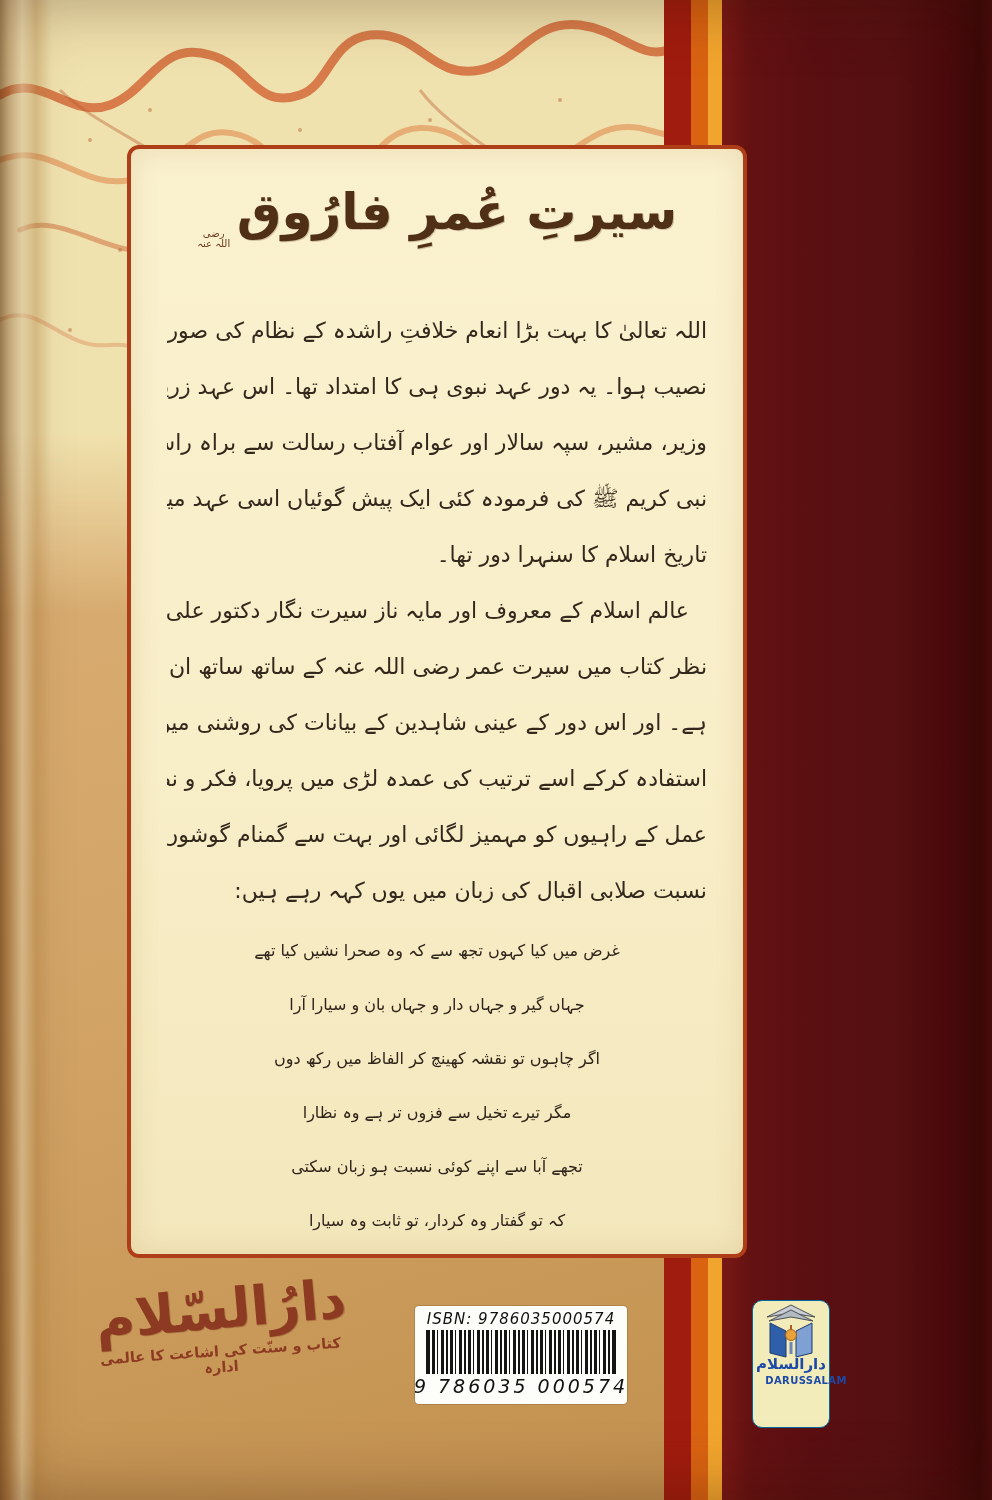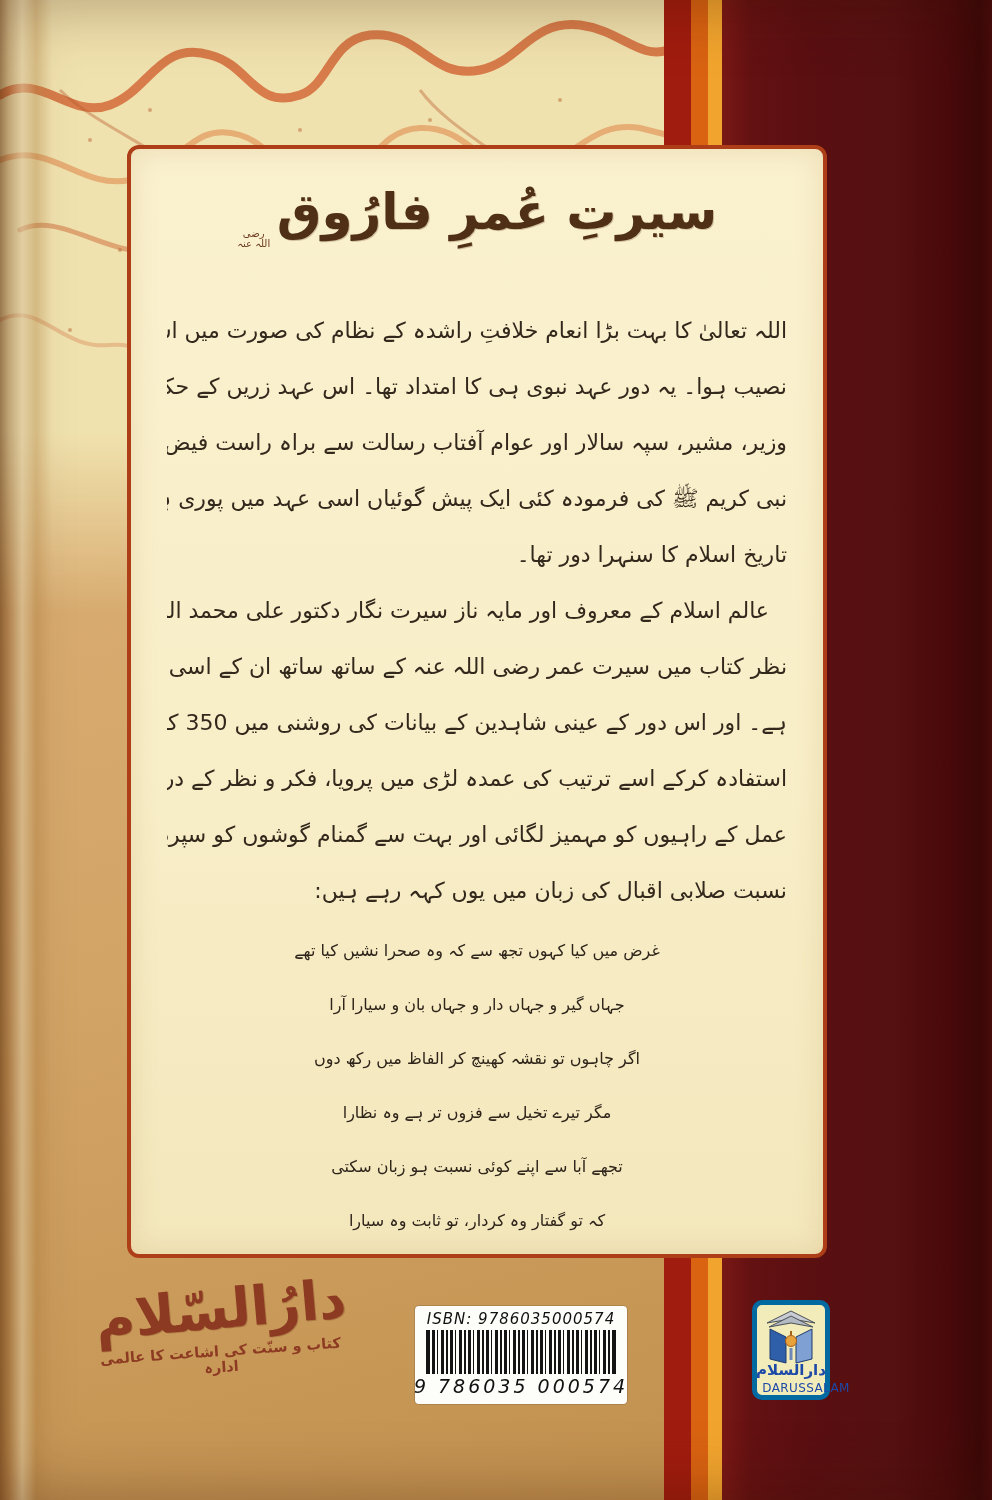--- a/index.html
+++ b/index.html
@@ -32,21 +32,21 @@
     -webkit-mask-image:linear-gradient(180deg,#000 0 430px,rgba(0,0,0,0) 615px);
             mask-image:linear-gradient(180deg,#000 0 430px,rgba(0,0,0,0) 615px);
   }
   .vignette{
     left:0;top:0;width:992px;height:1500px;pointer-events:none;
     box-shadow:inset 0 0 70px rgba(55,18,4,.38);
   }
 
   
   .panel{
-    left:127px;top:145px;width:700px;height:1113px;box-sizing:border-box;
+    left:127px;top:145px;width:620px;height:1113px;box-sizing:border-box;
     background:linear-gradient(180deg,#faf1cf 0%,#f8eec8 55%,#f3e7bc 100%);
     border:4px solid #ad3e17;border-radius:12px;
     box-shadow:inset 0 0 28px rgba(170,120,50,.18);
   }
   .title-row{
     position:absolute;top:34px;left:0;width:100%;
     direction:rtl;text-align:center;color:#4f2f16;
   }
   .title-main{
     font-size:50px;font-weight:bold;letter-spacing:-1px;
@@ -95,30 +95,30 @@
   .bars{
     width:186px;height:44px;margin-top:2px;
     background:repeating-linear-gradient(90deg,
       #141414 0 2px,#fdfdfa 2px 4px,#141414 4px 7px,#fdfdfa 7px 9px,
       #141414 9px 10px,#fdfdfa 10px 13px,#141414 13px 16px,#fdfdfa 16px 18px);
     border-left:2px solid #141414;border-right:2px solid #141414;
   }
   .bar-digits{font-size:19px;color:#111;letter-spacing:3px;margin-top:1px;white-space:nowrap;}
 
   .badge{
-    left:752px;top:1300px;width:78px;height:100px;
-    background:#f2ecba;border-radius:10px;border:5px solid #0369a1;box-sizing:border-box;
-    display:flex;flex-direction:column;align-items:center;justify-content:flex-end;
+    left:752px;top:1300px;width:78px;height:128px;
+    background:#f2ecba;border-radius:10px;border:1px solid #0369a1;box-sizing:border-box;
+    display:flex;flex-direction:column;align-items:center;justify-content:flex-start;
   }
   .badge svg{display:block;}
   .badge-arabic{
     font-size:15px;font-weight:bold;color:#1d49a8;line-height:1;margin-top:-2px;direction:rtl;
   }
   .badge-latin{
-    font-size:12px;font-weight:normal;color:#1d49a8;letter-spacing:.4px;margin-top:3px;white-space:nowrap;padding-left:30px;
+    font-size:10px;font-weight:bold;color:#1d49a8;letter-spacing:.4px;margin-top:3px;white-space:nowrap;padding-left:30px;
   }
 </style>
 </head>
 <body>
 
 <div class="layer bg-tan"></div>
 <div class="layer map-wrap">
   <svg width="668" height="640" viewBox="0 0 668 640">
     <rect x="0" y="0" width="668" height="640" fill="#f0e2ae"></rect>
     <path d="M0,95 C40,70 70,120 110,105 C150,90 160,40 210,55 C250,65 255,110 300,95 C330,85 330,40 370,35 C420,30 430,80 480,70 C520,62 530,20 580,25 C620,30 640,60 668,50" fill="none" stroke="#cf5a28" stroke-width="9" opacity=".75" stroke-linecap="round"></path>

